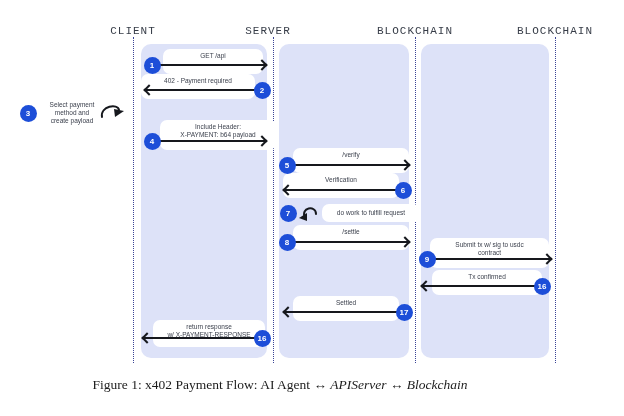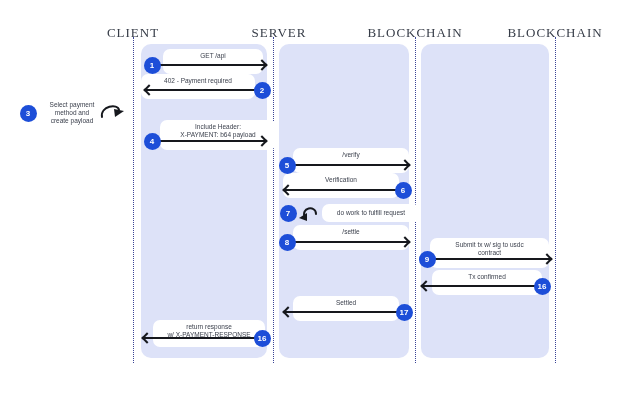--- a/index.html
+++ b/index.html
@@ -1,19 +1,19 @@
 <!DOCTYPE html>
 <html><head>
 <meta charset="utf-8">
 <style>
   html,body{margin:0;padding:0;background:#ffffff;}
   .stage{position:relative;width:624px;height:416px;background:#ffffff;overflow:hidden;
          font-family:"Liberation Sans",sans-serif;}
   .actor{position:absolute;top:25px;transform:translateX(-50%);
-         font-family:Liberation Serif, serif;font-size:13px;letter-spacing:1px;
+         font-family:Liberation Mono, monospace;font-size:11px;letter-spacing:1px;
          color:#363c47;white-space:nowrap;}
   .lifeline{position:absolute;top:37px;height:326px;width:0;border-left:1px dotted #3a4496;}
   .panel{position:absolute;top:44px;height:314px;background:#dde2f8;border-radius:10px;}
   .bubble{position:absolute;background:#ffffff;border-radius:7px;text-align:center;
           font-size:6.5px;line-height:1.28;color:#3c414d;padding-top:3px;box-sizing:border-box;}
   .arrow{position:absolute;height:2px;background:#16181d;}
   .chev{position:absolute;width:6px;height:6px;border-top:2px solid #16181d;border-right:2px solid #16181d;top:-3px;}
   .chev.r{right:0;transform:rotate(45deg);}
   .chev.l{left:0;transform:rotate(-135deg);}
   .num{position:absolute;width:17px;height:17px;border-radius:50%;background:#1d4ed8;
@@ -24,21 +24,21 @@
   .caption{position:absolute;top:377px;left:0;width:560px;text-align:center;
            font-family:"Liberation Serif",serif;font-size:13.5px;color:#1c1c1c;}
   .caption i{font-family:"Liberation Serif",serif;}
 </style>
 </head>
 <body>
 
 <div class="stage">
 
   <div class="actor" style="left:133px">CLIENT</div>
-  <div class="actor" style="left:279px">SERVER</div>
+  <div class="actor" style="left:268px">SERVER</div>
   <div class="actor" style="left:415px">BLOCKCHAIN</div>
   <div class="actor" style="left:555px">BLOCKCHAIN</div>
 
   <div class="panel" style="left:141px;width:126px"></div>
   <div class="panel" style="left:279px;width:130px"></div>
   <div class="panel" style="left:421px;width:128px"></div>
 
   <div class="lifeline" style="left:133px"></div>
   <div class="lifeline" style="left:273px"></div>
   <div class="lifeline" style="left:415px"></div>
@@ -144,14 +144,21 @@
 
   <div class="bubble" style="left:153px;top:320px;width:112px;height:27px">
     <div>return response</div>
     <div>w/ X-PAYMENT-RESPONSE</div>
   </div>
   <div class="arrow" style="left:143px;top:337px;width:119px">
     <span class="chev l"></span>
   </div>
   <div class="num" style="left:253.5px;top:329.5px">16</div>
 
+  <div class="caption">
+    <span>Figure 1: x402 Payment Flow: AI Agent</span>
+    <span>↔</span>
+    <i>APIServer</i>
+    <span>↔</span>
+    <i>Blockchain</i>
+  </div>
 
 </div>
 
 </body></html>

